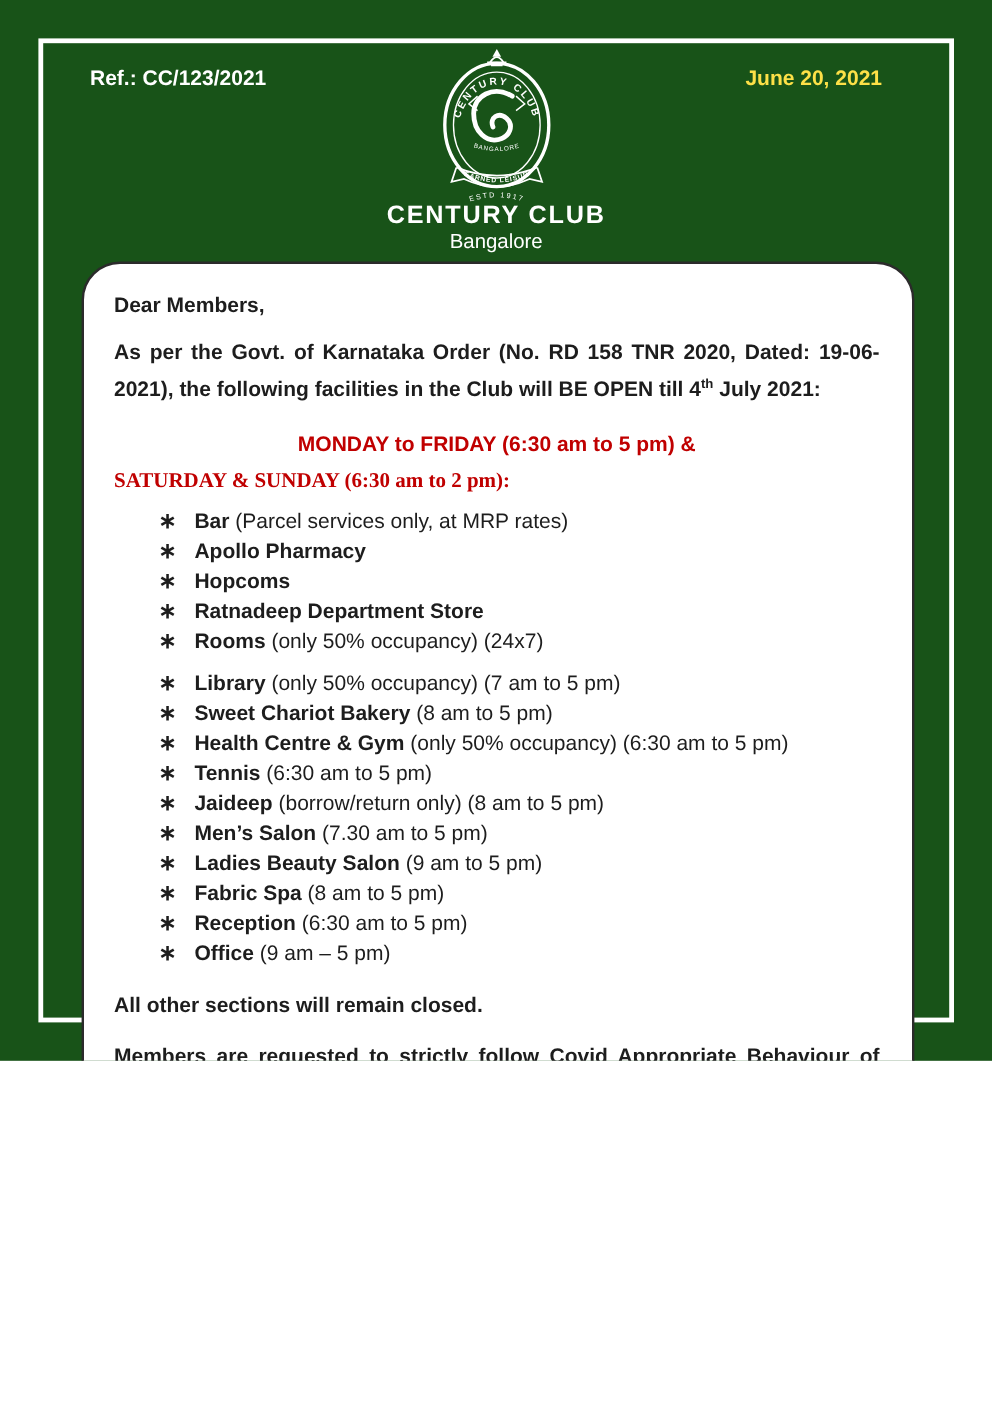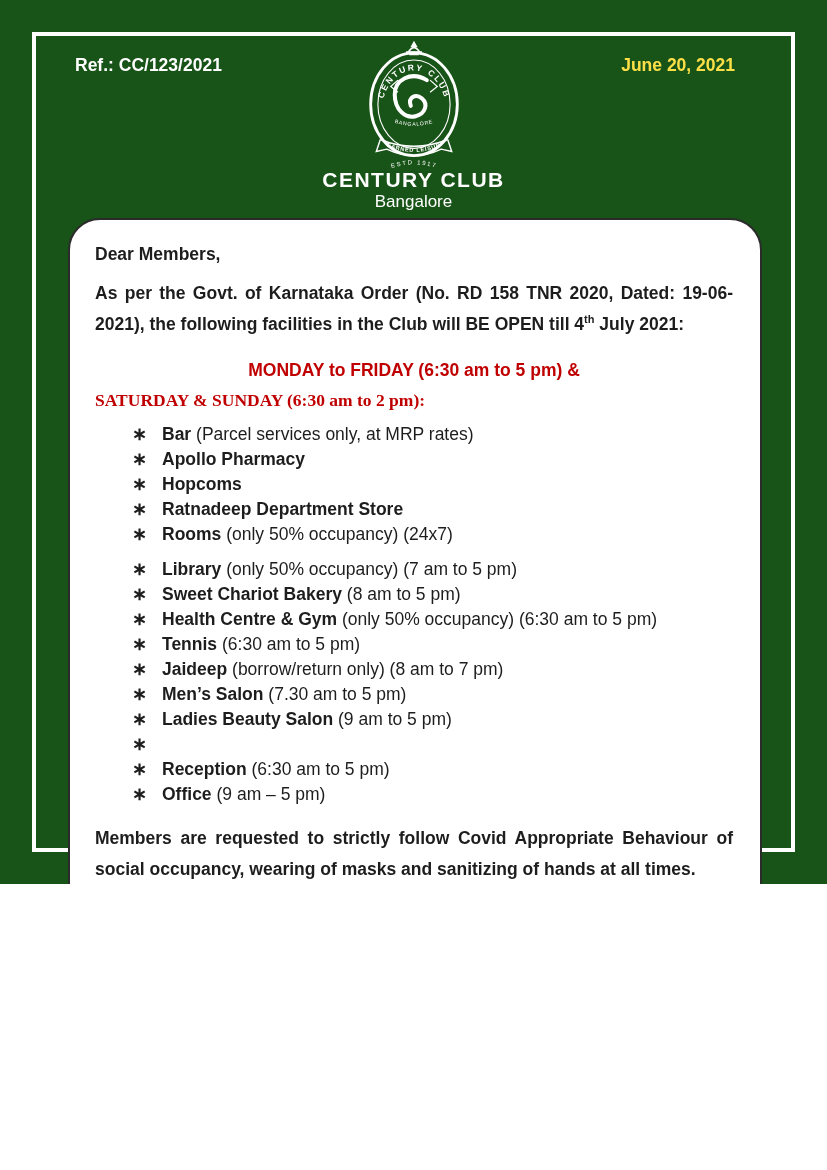--- a/index.html
+++ b/index.html
@@ -146,43 +146,45 @@
       <li>
           <span class="bullet">∗</span>
           <span><b>Health Centre &amp; Gym</b><span class="detail"> (only 50% occupancy) (6:30 am to 5 pm)</span></span>
         </li>
       <li>
           <span class="bullet">∗</span>
           <span><b>Tennis</b><span class="detail"> (6:30 am to 5 pm)</span></span>
         </li>
       <li>
           <span class="bullet">∗</span>
-          <span><b>Jaideep</b><span class="detail"> (borrow/return only) (8 am to 7 pm)</span></span>
+          <span><b>Jaideep</b><span class="detail"> (borrow/return only) (8 am to 5 pm)</span></span>
         </li>
       <li>
           <span class="bullet">∗</span>
           <span><b>Men’s Salon</b><span class="detail"> (7.30 am to 5 pm)</span></span>
         </li>
       <li>
           <span class="bullet">∗</span>
           <span><b>Ladies Beauty Salon</b><span class="detail"> (9 am to 5 pm)</span></span>
         </li>
       <li>
           <span class="bullet">∗</span>
+          <span><b>Fabric Spa</b><span class="detail"> (8 am to 5 pm)</span></span>
         </li>
       <li>
           <span class="bullet">∗</span>
           <span><b>Reception</b><span class="detail"> (6:30 am to 5 pm)</span></span>
         </li>
       <li>
           <span class="bullet">∗</span>
           <span><b>Office</b><span class="detail"> (9 am – 5 pm)</span></span>
         </li>
     </ul>
 
+    <div class="closed-note">All other sections will remain closed.</div>
 
     <p class="covid-note">Members are requested to strictly follow Covid Appropriate Behaviour of social occupancy, wearing of masks and sanitizing of hands at all times.</p>
 
     <div class="sig-block">
       <svg class="sig-svg" width="118" height="58" viewBox="0 0 118 58">
         <path d="M10,32 C5,24 12,17 16,21 C20,25 9,36 13,28 C17,18 26,12 23,21 C20,30 15,43 22,36 C29,29 32,21 36,24 C40,27 37,33 42,28 C47,23 51,19 50,26 C49,33 46,37 51,32 C56,27 60,16 64,14 C68,12 63,26 61,33 C59,40 64,35 68,28" stroke="#222" fill="none" stroke-width="1.7" stroke-linecap="round"></path>
         <path d="M14,44 C34,36 74,20 96,10 M11,49 C32,41 74,26 90,17 M72,4 C68,13 63,30 61,41" stroke="#222" fill="none" stroke-width="1.7" stroke-linecap="round"></path>
       </svg>
       <div class="sig-name">E. G. Jaideep</div>
       <div class="sig-title">Hon. Secretary</div>

